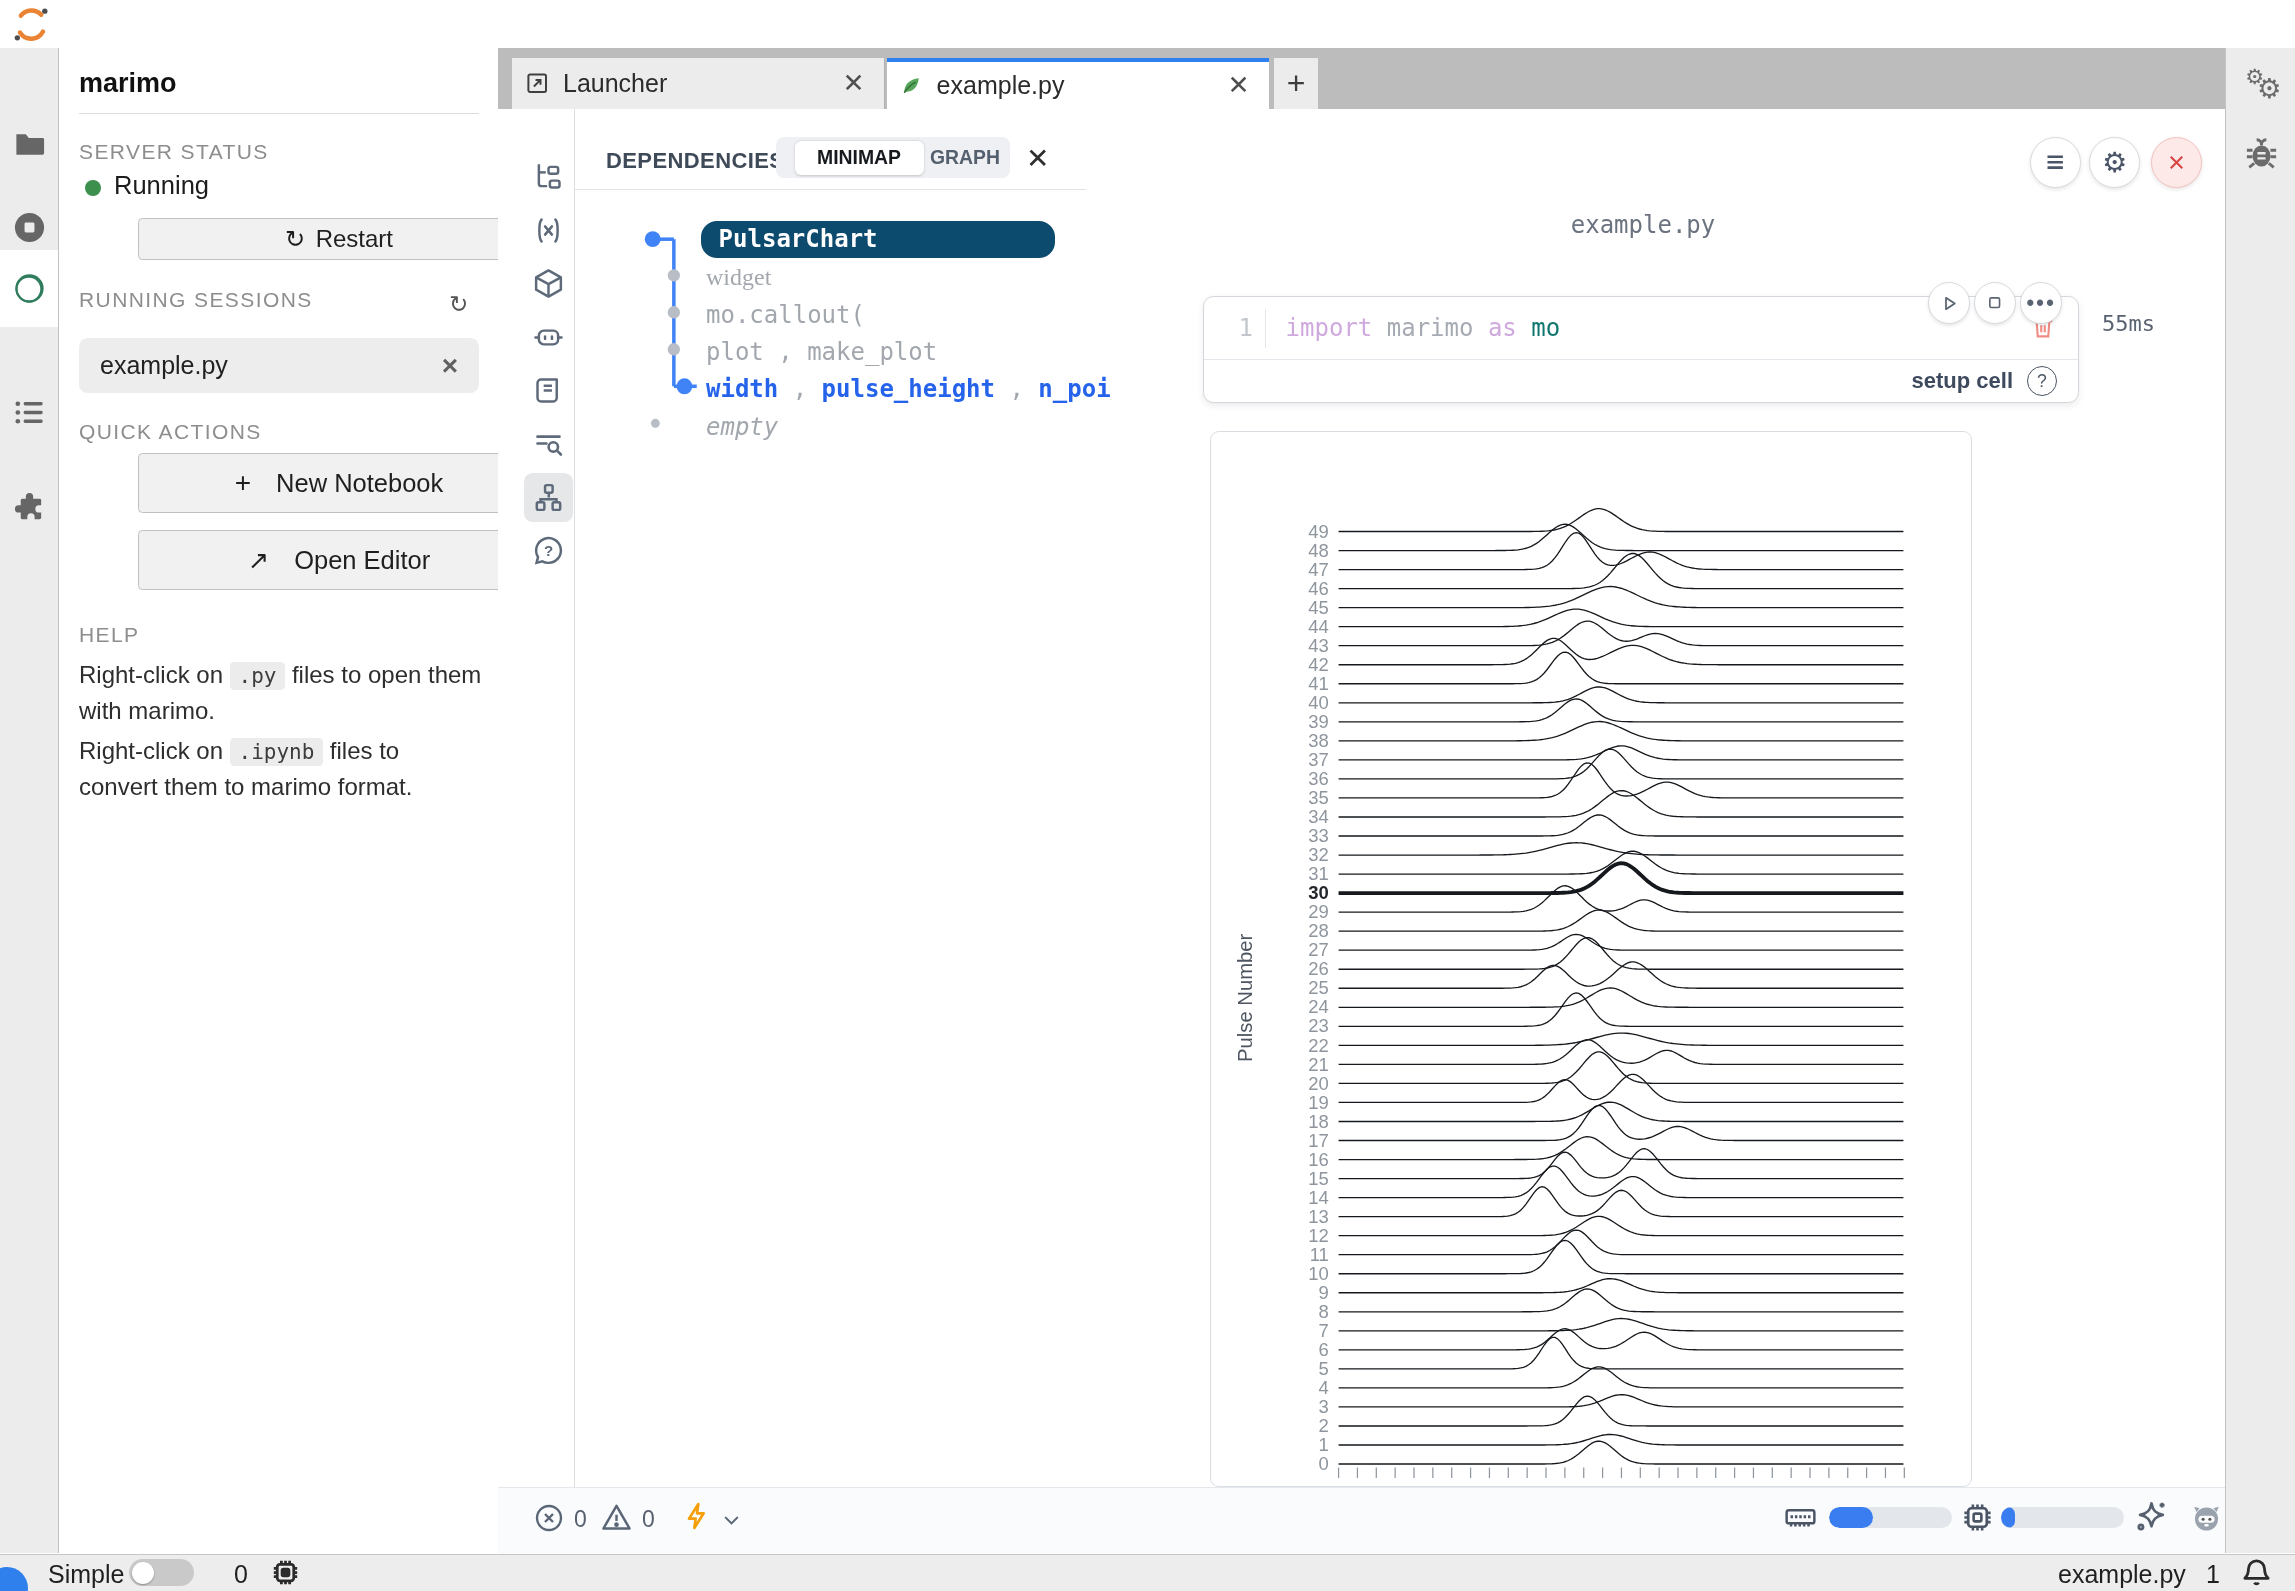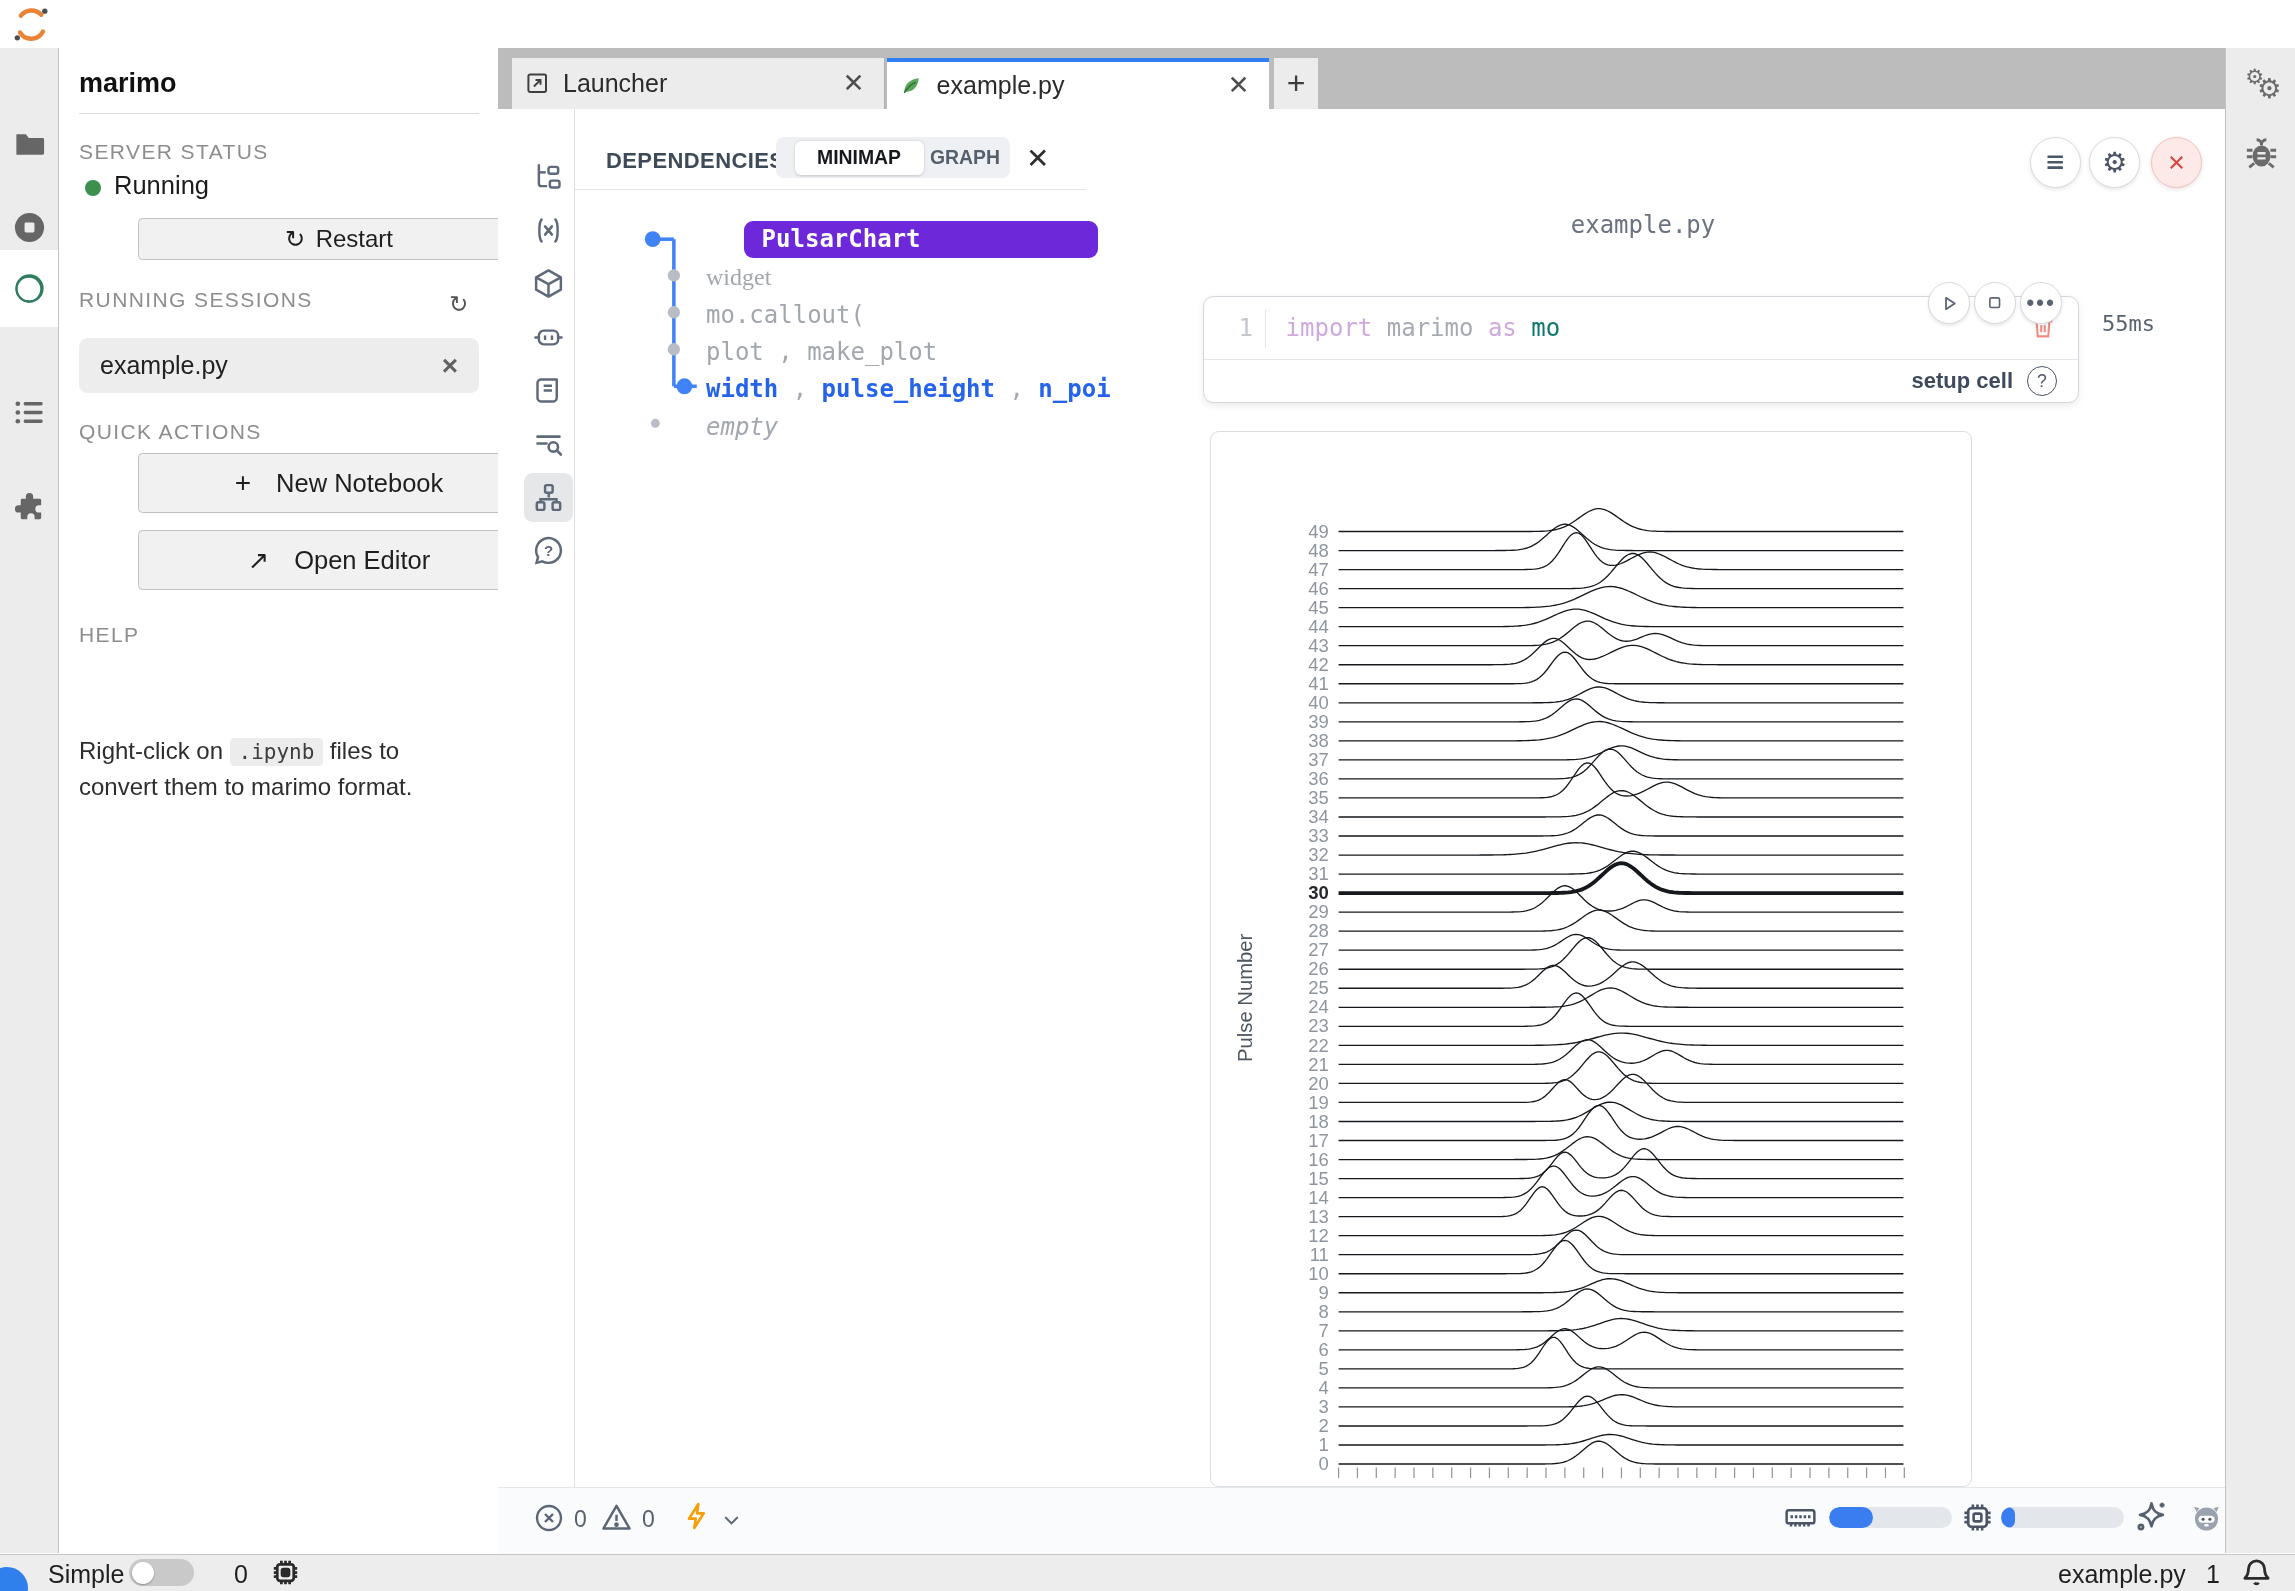--- a/index.html
+++ b/index.html
@@ -130,20 +130,23 @@
     <div class="sbtn" style="top:405px;height:58px;font-size:25.5px;">
       <span style="font-size:28px;">+</span>
       <span>New Notebook</span>
     </div>
     <div class="sbtn" style="top:482px;height:58px;font-size:25.5px;">
       <span style="font-family:'DejaVu Sans',sans-serif;">↗</span>
       <span>Open Editor</span>
     </div>
 
     <div class="abs heading" style="left:20px;top:575px;">HELP</div>
+    <div class="abs helpline" style="left:20px;top:609px;width:405px;">
+      <span>Right-click on </span><span class="chip">.py</span><span> files to open them with marimo.</span>
+    </div>
     <div class="abs helpline" style="left:20px;top:685px;width:405px;">
       <span>Right-click on </span><span class="chip">.ipynb</span><span> files to convert them to marimo format.</span>
     </div>
   </div>
 
   <div id="tabbar">
     <div class="tab" style="left:14px;width:373px;background:#ececec;border-right:0.9px solid #b0b0b0;padding:0 12.3px;box-sizing:border-box;">
       <span style="width:26.4px;height:26.4px;margin-right:12.3px;color:#3f3f3f;">
         <svg viewBox="0 0 24 24" width="26.4" height="26.4" fill="none" stroke="currentColor" stroke-width="1.8">
             <rect x="4" y="4" width="16" height="16" rx="1.5"></rect>
@@ -229,21 +232,21 @@
 
     <div class="abs" style="left:108px;top:39px;font-size:22px;font-weight:bold;color:#3f4a58;letter-spacing:0.4px;">DEPENDENCIES</div>
     <div class="abs" style="left:278px;top:28px;width:234px;height:41px;background:#eef0f3;border-radius:8px;display:flex;align-items:center;padding:3.5px;box-sizing:border-box;">
       <span style="background:#fff;border-radius:6.2px;box-shadow:0 0.9px 2.6px rgba(0,0,0,.18);height:34px;display:flex;align-items:center;justify-content:center;width:129px;font-size:19.4px;font-weight:bold;color:#16191d;margin-left:15px;">MINIMAP</span>
       <span style="flex:1;text-align:center;font-size:19.4px;color:#55606e;font-weight:bold;cursor:pointer;">GRAPH</span>
     </div>
     <div class="abs" style="left:528px;top:33px;font-size:28px;color:#2e2e2e;cursor:pointer;">✕</div>
     <div class="abs" style="left:77px;top:80px;width:511px;height:0.9px;background:#e4e4e4;"></div>
 
     <div id="dep-tree">
-        <div class="treerow" style="top: 112px; left: 203px; width: 354px; height: 37px; line-height: 37px; background: #6d28d9; border-radius: 9px; color: rgb(255, 255, 255); font-weight: bold; padding-left: 17.6px; box-sizing: border-box; margin-left: 43px;">PulsarChart</div>
+        <div class="treerow" style="top: 112px; left: 203px; width: 354px; height: 37px; line-height: 37px; background: #0c4a6e; border-radius: 16px; color: rgb(255, 255, 255); font-weight: bold; padding-left: 17.6px; box-sizing: border-box;">PulsarChart</div>
         <div class="treerow t-muted" style="top: 155px; font-family: Liberation Serif, serif;">widget</div>
         <div class="treerow t-muted" style="top: 192px;">mo.callout(</div>
         <div class="treerow" style="top: 229px;"><span class="t-muted">plot</span><span class="t-sep"> , </span><span class="t-muted">make_plot</span></div>
         <div class="treerow" style="top: 266px;"><span class="t-accent">width</span><span class="t-sep"> , </span><span class="t-accent">pulse_height</span><span class="t-sep"> , </span><span class="t-accent">n_poi</span></div>
         <div class="treerow t-empty" style="top: 304px;">empty</div>
       </div>
     <svg class="abs" style="left:144px;top:102px;" width="106" height="229" viewBox="0 0 120 260">
       <line x1="12" y1="32" x2="36" y2="32" stroke="#3f83f7" stroke-width="4"></line>
       <line x1="36" y1="32" x2="36" y2="199" stroke="#3f83f7" stroke-width="4"></line>
       <circle cx="12" cy="32" r="9" fill="#3f83f7"></circle>

